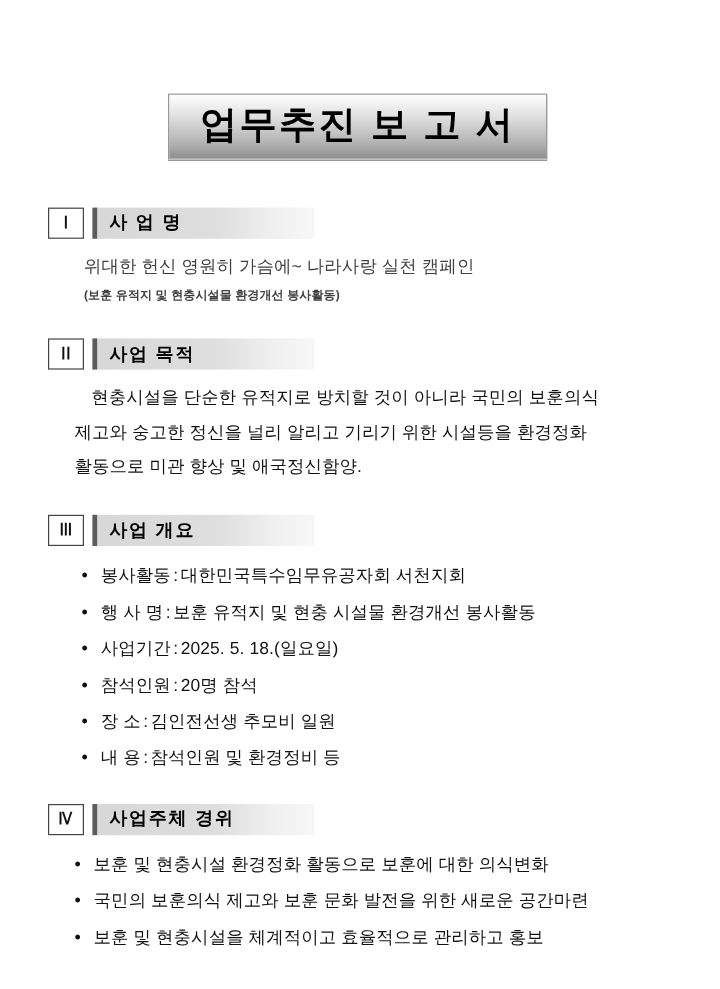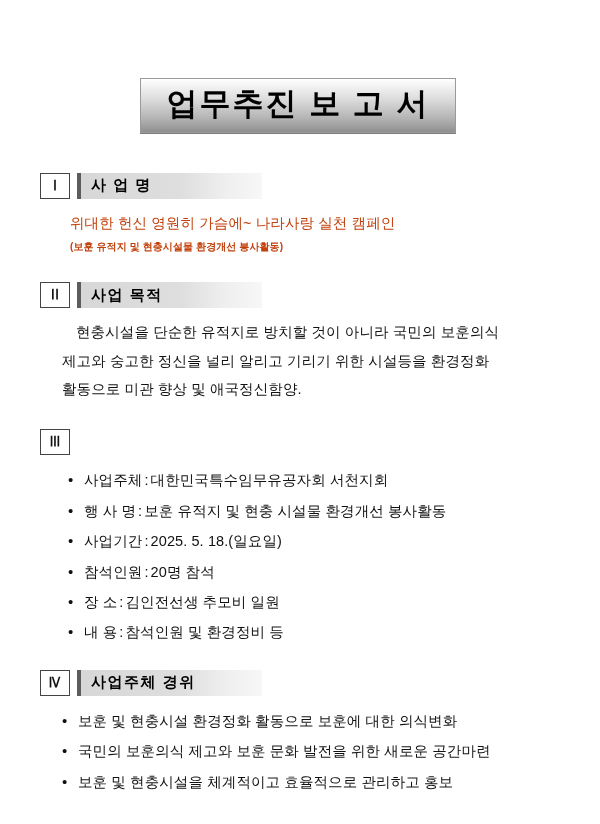--- a/index.html
+++ b/index.html
@@ -88,21 +88,21 @@
   }
 
   
   .body-block {
     margin: 0 0 26px 0;
     padding-left: 22px;
   }
   .line {
     font-size: 14.5px;
     line-height: 1.95;
-    color: #c2410c;
+    color: #404040;
     letter-spacing: 0.1px;
   }
   .line.center {
     text-align: left;
     padding-left: 8px;
   }
   .line.bold {
     font-weight: bold;
     font-size: 10px;
   }
@@ -179,24 +179,27 @@
     <div class="body-block">
       <div class="para">현충시설을 단순한 유적지로 방치할 것이 아니라 국민의 보훈의식</div>
       <div class="para cont">제고와 숭고한 정신을 널리 알리고 기리기 위한 시설등을 환경정화</div>
       <div class="para cont">활동으로 미관 향상 및 애국정신함양.</div>
     </div>
   </div>
 
   <div class="section">
     <div class="sec-head">
       <div class="sec-num">Ⅲ</div>
+      <div class="sec-bar">
+        <span class="sec-title">사업 개요</span>
+      </div>
     </div>
     <ul class="bullets">
       <li>
-        <span class="lbl">사업주체</span><span class="sep">:</span><span class="lbl">대한민국특수임무유공자회 서천지회</span>
+        <span class="lbl">봉사활동</span><span class="sep">:</span><span class="lbl">대한민국특수임무유공자회 서천지회</span>
       </li>
       <li>
         <span class="lbl">행 사 명</span><span class="sep">:</span><span class="lbl">보훈 유적지 및 현충 시설물 환경개선 봉사활동</span>
       </li>
       <li>
         <span class="lbl">사업기간</span><span class="sep">:</span><span class="lbl">2025. 5. 18.(일요일)</span>
       </li>
       <li>
         <span class="lbl">참석인원</span><span class="sep">:</span><span class="lbl">20명  참석</span>
       </li>

